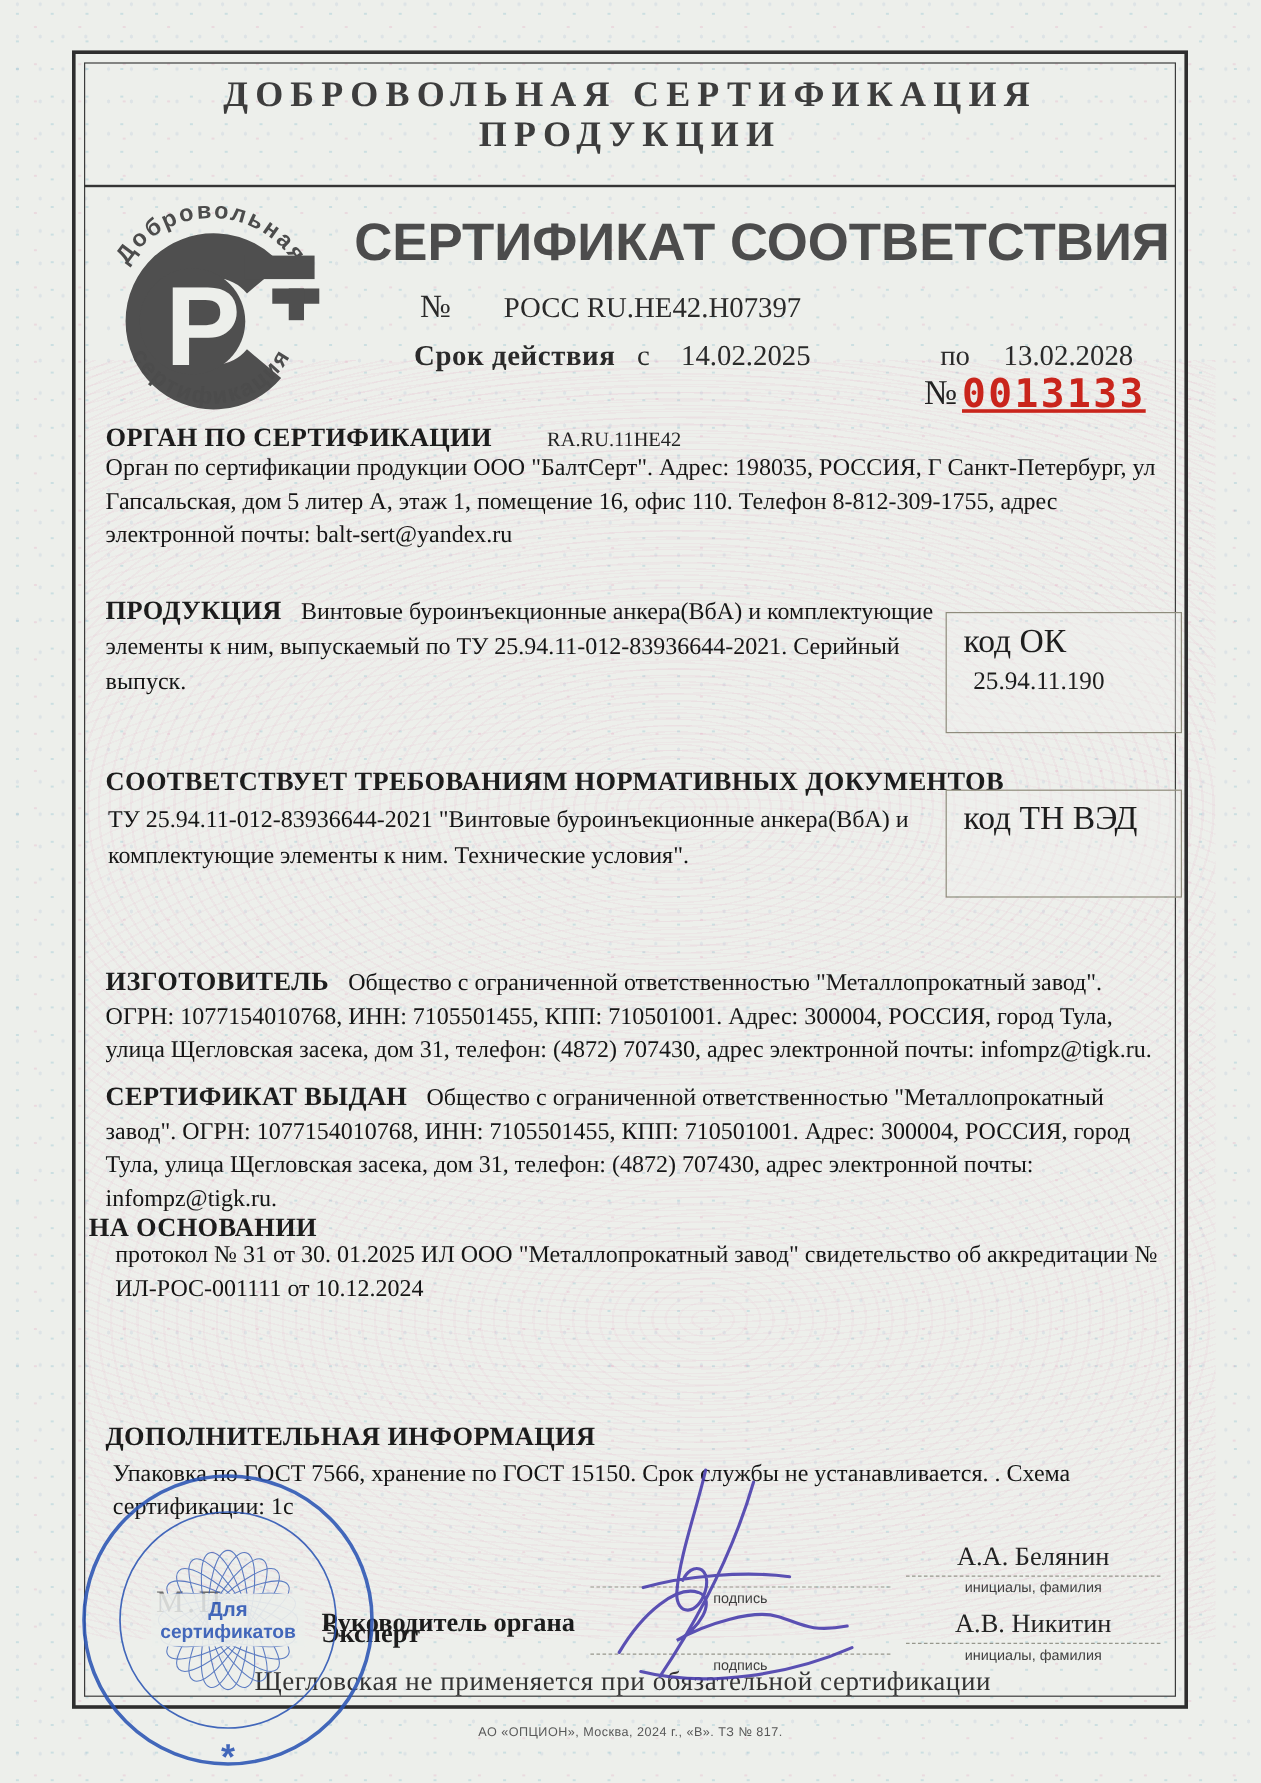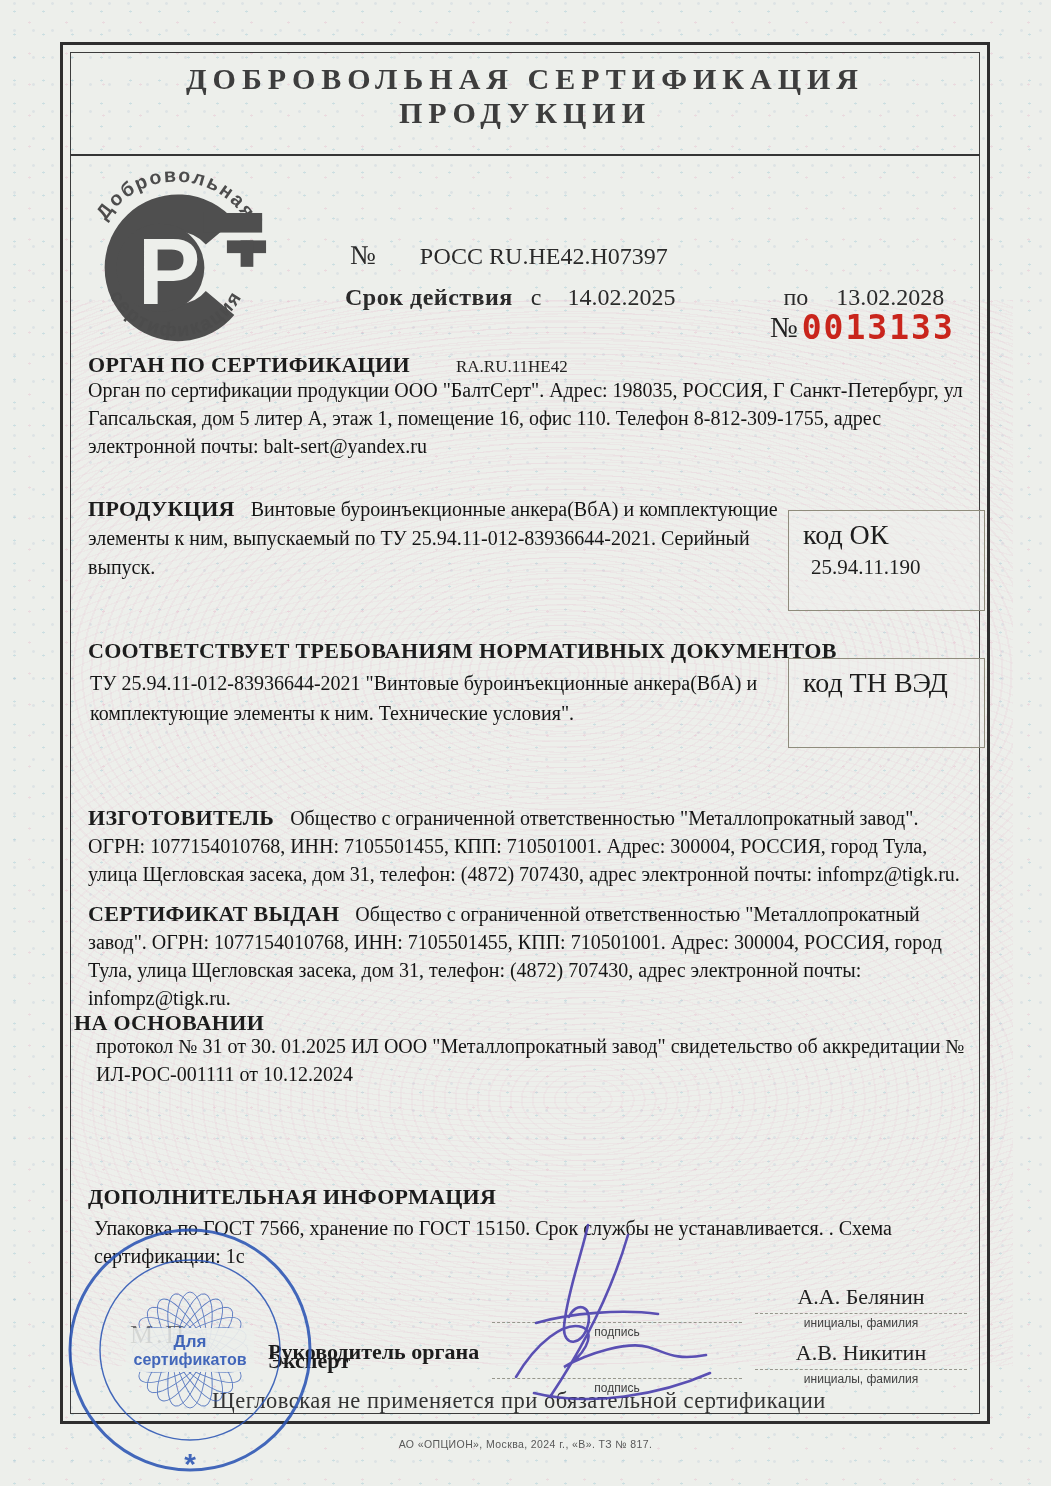--- a/index.html
+++ b/index.html
@@ -36,21 +36,21 @@
   .reg-line{left:350px;top:240px;font-size:24px;color:#2a2a2a;}
   .reg-line .nosign{font-size:27px;margin-right:44px;}
   .validity{left:345px;top:284px;font-size:24px;color:#2a2a2a;}
   .validity .lbl{font-weight:bold;letter-spacing:.5px;}
   .validity .c{margin-left:18px;}
   .validity .d1{margin-left:26px;}
   .validity .po{margin-left:108px;}
   .validity .d2{margin-left:28px;}
   .form-no{left:770px;top:308px;width:200px;white-space:nowrap;}
   .form-no .nosign{font-size:29px;color:#222;}
-  .form-no .digits{font-family:"DejaVu Sans Mono",monospace;font-size:33px;font-weight:bold;letter-spacing:2px;vertical-align:-2px;}
+  .form-no .digits{font-family:"DejaVu Sans Mono",monospace;font-size:33px;font-weight:bold;letter-spacing:2px;vertical-align:-2px;text-decoration:underline;}
   .sec-row{left:88px;top:352px;width:880px;}
   .sec-h{font-weight:bold;font-size:22px;color:#1c1c1c;letter-spacing:.3px;}
   .sec-code{font-size:17px;margin-left:42px;color:#222;}
   .body-text{font-size:20px;line-height:28px;color:#151515;}
   .para .sec-h{margin-right:16px;}
   .code-box{border:1px solid #8f8c7c;box-sizing:border-box;padding:8px 10px 0 14px;background:rgba(240,241,237,.35);}
   .code-box .cb-label{font-size:28px;color:#1d1d1d;}
   .code-box .cb-value{font-size:21px;color:#1d1d1d;padding-left:8px;margin-top:4px;}
   .role{font-weight:bold;font-size:22px;color:#1c1c1c;}
   .sig-line{border-top:1.5px dashed #96968c;width:250px;}
@@ -85,20 +85,21 @@
     <rect x="128" y="48" width="60" height="20" fill="#4f4f4f"></rect>
     <rect x="152" y="76" width="40" height="13" fill="#4f4f4f"></rect>
     <rect x="166" y="76" width="13" height="27" fill="#4f4f4f"></rect>
     <circle cx="84" cy="104" r="45" fill="#4f4f4f"></circle>
     <text x="61" y="141" font-size="96" font-weight="bold" fill="#edefeb">Р</text>
     <text font-size="20" font-weight="bold" fill="#4c4c4c" letter-spacing="2">
       <textPath href="#logoBottom" startOffset="50%" text-anchor="middle">сертификация</textPath>
     </text>
   </svg>
 
+  <div class="abs cert-title">СЕРТИФИКАТ СООТВЕТСТВИЯ</div>
 
   <div class="abs reg-line">
     <span class="nosign">№</span><span>РОСС RU.НЕ42.Н07397</span>
   </div>
 
   <div class="abs validity">
     <span class="lbl">Срок действия</span><span class="c">с</span><span class="d1">14.02.2025</span><span class="po">по</span><span class="d2">13.02.2028</span>
   </div>
 
   <div class="abs form-no">

